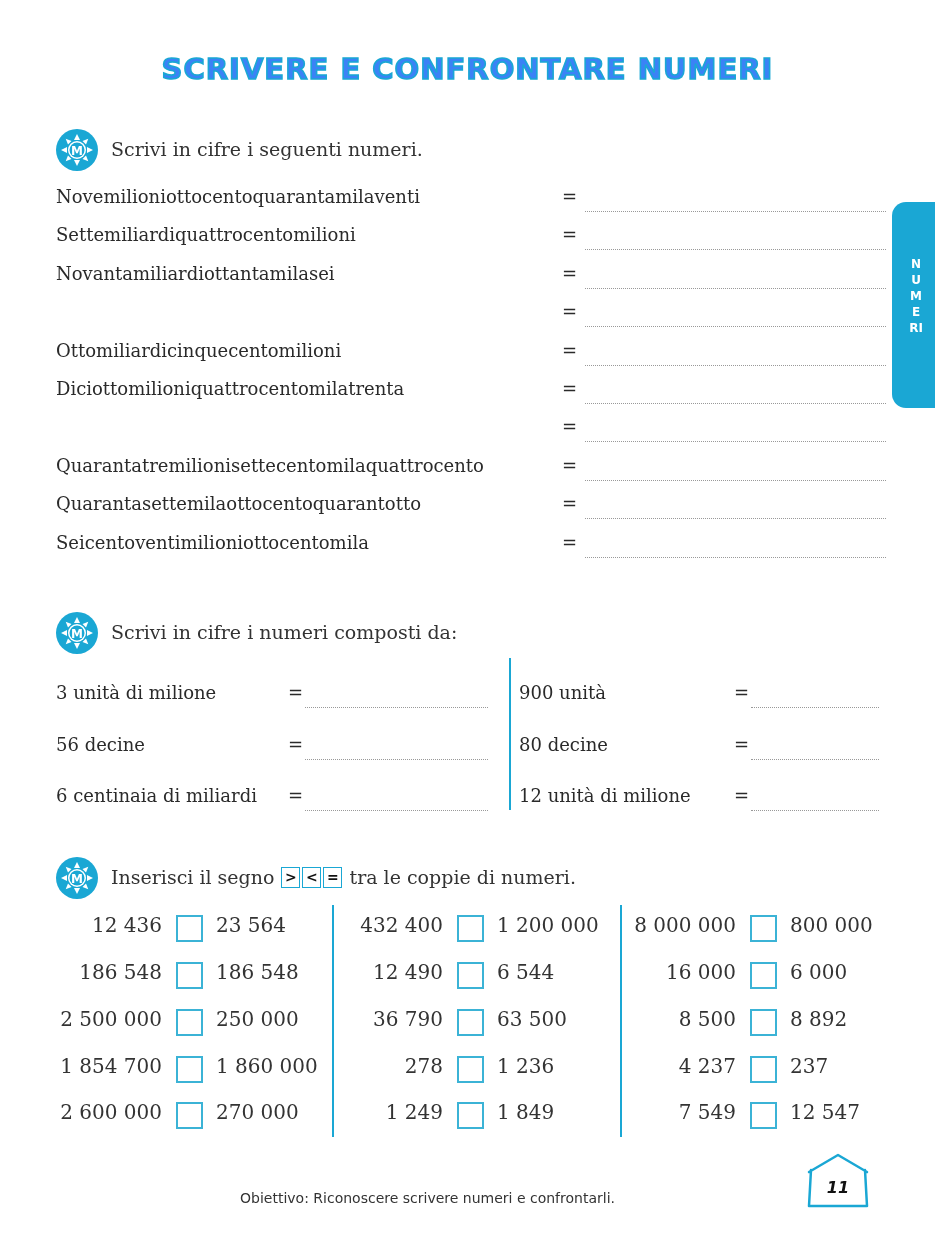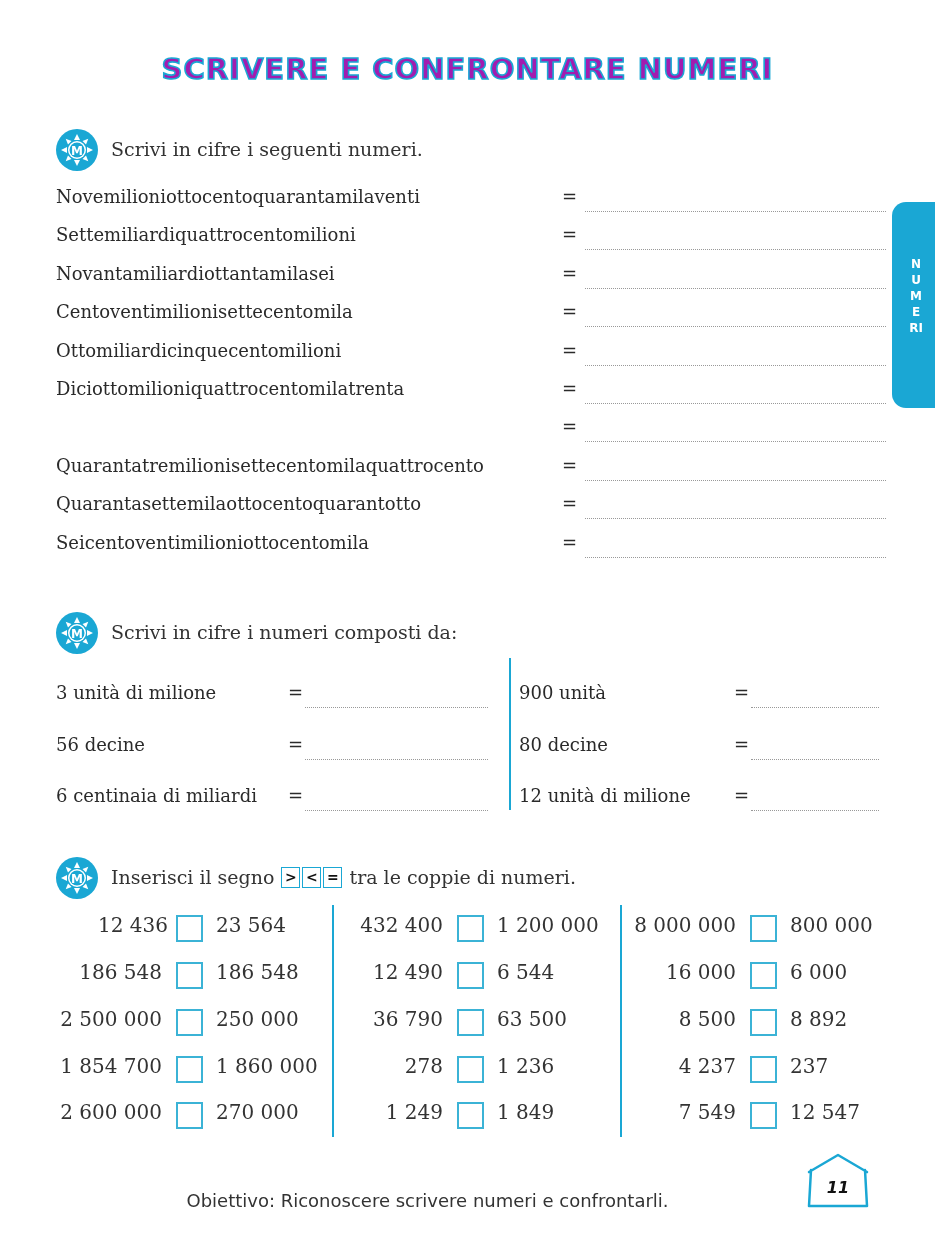--- a/index.html
+++ b/index.html
@@ -1,21 +1,21 @@
 <!DOCTYPE html>
 <html><head>
   <meta charset="utf-8">
   <style>
     html, body { margin: 0; padding: 0; background: #ffffff; }
     body { width: 935px; height: 1233px; position: relative; overflow: hidden;
            font-family: "DejaVu Serif", serif; color: #2a2a2a; }
 
     .title { position: absolute; left: 0; width: 935px; top: 52px; text-align: center;
              font-family: "DejaVu Sans", sans-serif; font-weight: bold; font-size: 29px;
-             letter-spacing: 1px; color: #a21caf;
+             letter-spacing: 1px; color: #3b82f6;
              -webkit-text-stroke: 1.6px #1aa7d4; }
     .tab { position: absolute; left: 892px; top: 202px; width: 50px; height: 206px;
            background: #1aa7d4; border-radius: 14px 0 0 14px; }
     .tab-text { position: absolute; left: 909px; top: 256px; width: 14px;
                 font-family: "DejaVu Sans", sans-serif; font-weight: bold; font-size: 12px;
                 color: #ffffff; line-height: 16px; text-align: center; word-break: break-all; }
 
     .m-icon { position: absolute; width: 42px; height: 42px; }
     .instr { position: absolute; left: 111px; font-size: 19px; color: #333; font-family: "DejaVu Serif", serif; }
 
@@ -34,21 +34,21 @@
     .sign-box { display: inline-block; border: 1.5px solid #1aa7d4; width: 17px; height: 19px;
                 line-height: 19px; text-align: center; font-family: "DejaVu Sans", sans-serif;
                 font-weight: bold; font-size: 14px; color: #111; vertical-align: 2px; margin: 0 1px; }
 
     .cmp { position: absolute; height: 30px; font-size: 20px; font-family: "DejaVu Serif", serif; color: #333; }
     .cmp .a { position: absolute; right: 0; top: 0; white-space: nowrap; text-align: right; }
     .cmp .box { position: absolute; top: 2px; width: 23px; height: 23px; border: 2px solid #3bb3d6; background:#fff; }
     .cmp .b { position: absolute; top: 0; white-space: nowrap; }
 
     .footer { position: absolute; top: 1190px; left: 0; width: 855px; text-align: center;
-              font-family: "DejaVu Sans", sans-serif; font-size: 18px; color: #333; }
+              font-family: "DejaVu Sans", sans-serif; font-size: 14px; color: #333; }
     .page-house { position: absolute; left: 803px; top: 1152px; width: 70px; height: 58px; }
     .page-num { position: absolute; left: 803px; top: 1178px; width: 70px; text-align: center;
                 font-family: "DejaVu Sans", sans-serif; font-weight: bold; font-style: italic; font-size: 16px; color: #111; }
   </style>
 </head>
 <body>
 
 <div class="title">SCRIVERE E CONFRONTARE NUMERI</div>
 
 <div class="tab"></div>
@@ -90,21 +90,20 @@
          <span class="lbl">Settemiliardiquattrocentomilioni</span>
          <span class="eq">=</span>
          <span class="line"></span>
        </div>
     <div class="row1" style="top:262.8px">
          <span class="lbl">Novantamiliardiottantamilasei</span>
          <span class="eq">=</span>
          <span class="line"></span>
        </div>
     <div class="row1" style="top:301.2px">
-         <span class="lbl">Centoventimilionisettecentomila</span>
          <span class="eq">=</span>
          <span class="line"></span>
        </div>
     <div class="row1" style="top:339.6px">
          <span class="lbl">Ottomiliardicinquecentomilioni</span>
          <span class="eq">=</span>
          <span class="line"></span>
        </div>
     <div class="row1" style="top:378px">
          <span class="lbl">Diciottomilioniquattrocentomilatrenta</span>
@@ -174,21 +173,21 @@
     <use href="#msun"></use>
   </svg>
 <div class="instr" style="top:866px">
   <span>Inserisci il segno</span>
   <span class="sign-box">&gt;</span><span class="sign-box">&lt;</span><span class="sign-box">=</span>
   <span>tra le coppie di numeri.</span>
 </div>
 <div class="vdiv" style="left:332px;top:905px;height:232px"></div>
 <div class="vdiv" style="left:620px;top:905px;height:232px"></div>
 <div id="ex3">
-    <div class="cmp" style="left:8px;top:913px;width:160px">
+    <div class="cmp" style="left:2px;top:913px;width:160px">
            <span class="a">12 436</span>
          </div>
          <div class="cmp" style="left:176px;top:913px;width:170px">
            <span class="box" style="left:0"></span>
            <span class="b" style="left:40px">23 564</span>
          </div>
     <div class="cmp" style="left:2px;top:960px;width:160px">
            <span class="a">186 548</span>
          </div>
          <div class="cmp" style="left:176px;top:960px;width:170px">

